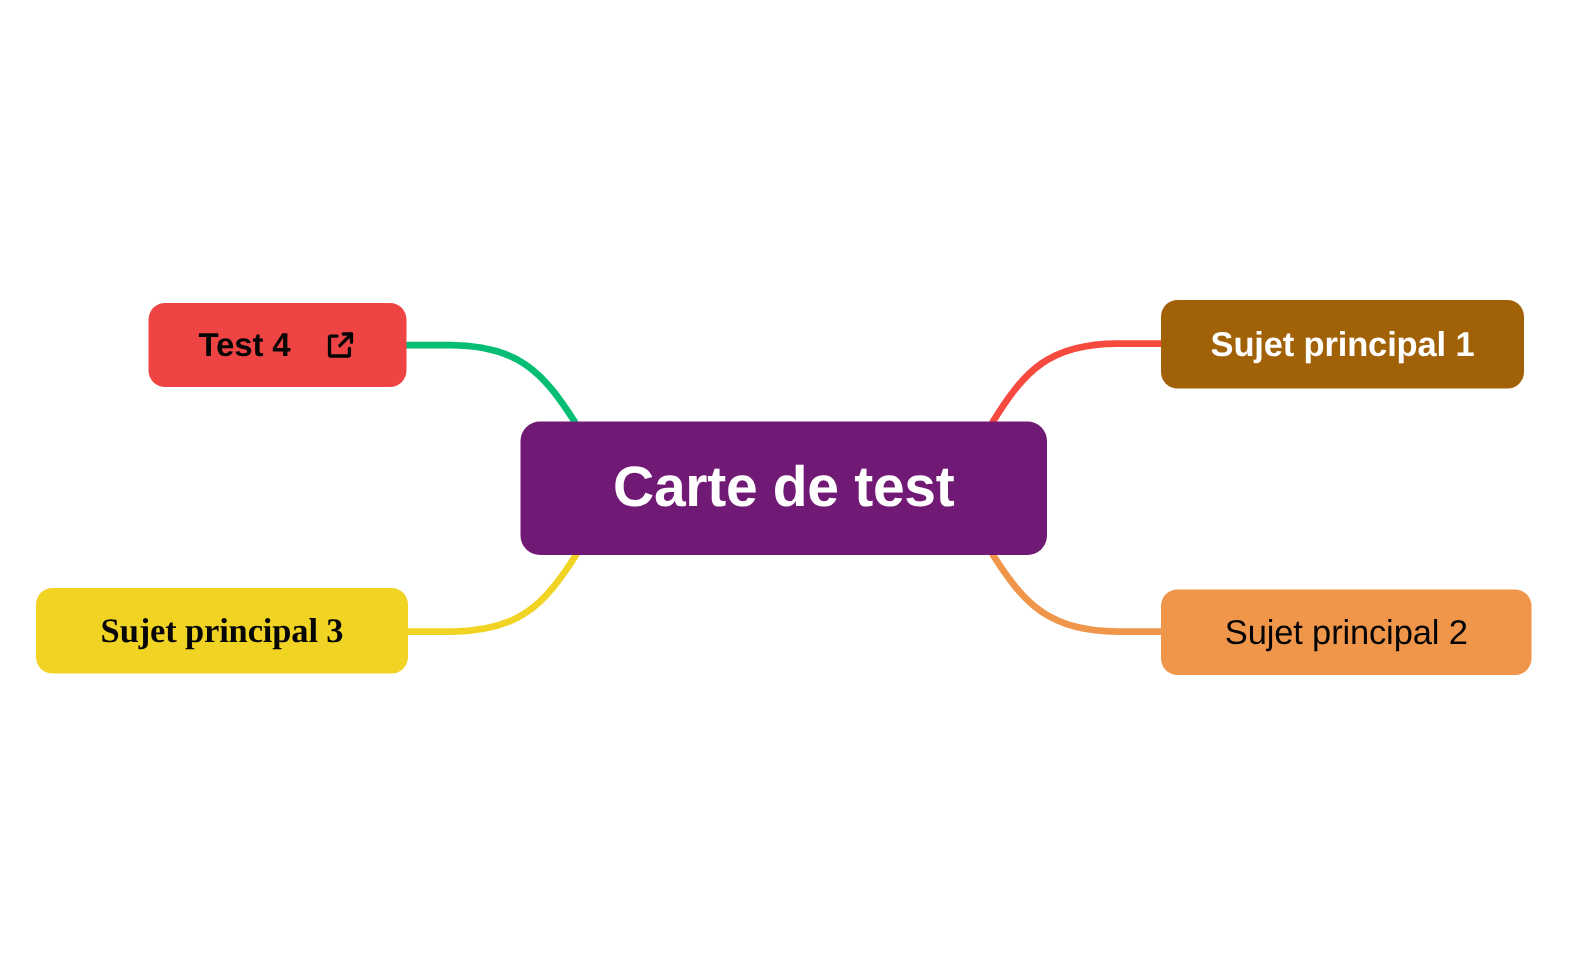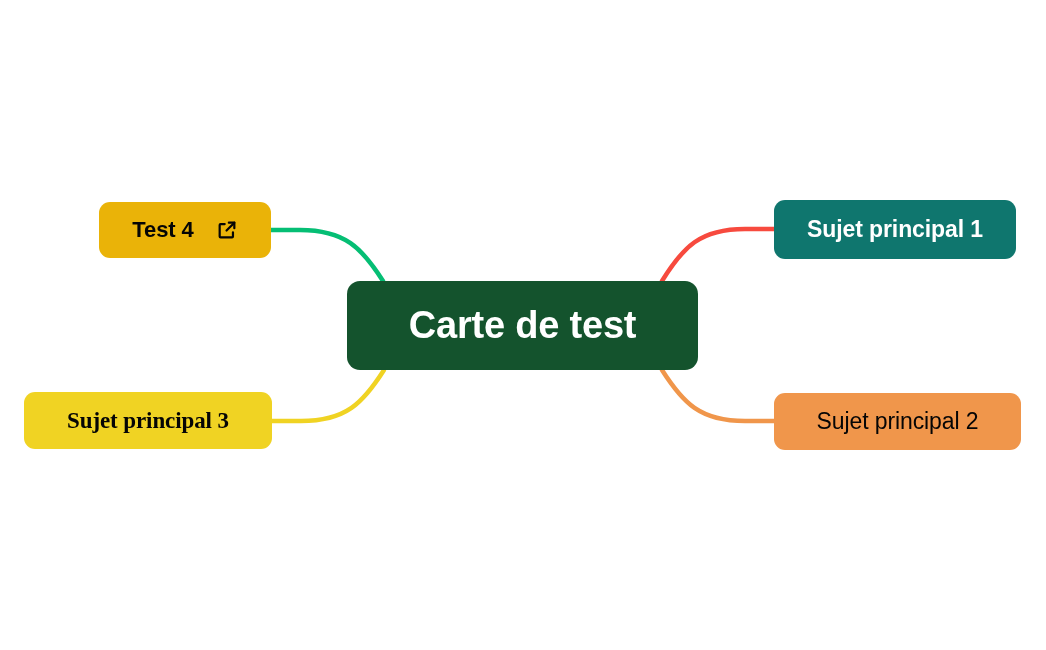--- a/index.html
+++ b/index.html
@@ -38,37 +38,37 @@
   .node-label {
     display: inline-block;
   }
 
   
   #node-root {
     left: 347px;
     top: 281px;
     width: 351px;
     height: 89px;
-    background: #14532d;
+    background: #701a75;
     border-radius: 13px;
   }
   #node-root .node-label {
     color: #ffffff;
     font-size: 38px;
     font-weight: bold;
     letter-spacing: -0.2px;
   }
 
   
   #node-green {
     left: 99px;
     top: 202px;
     width: 172px;
     height: 56px;
-    background: #eab308;
+    background: #ef4444;
     border-radius: 11px;
     padding: 0 18px;
     gap: 22px;
   }
   #node-green .node-label {
     color: #050505;
     font-size: 22px;
     font-weight: bold;
     letter-spacing: -0.1px;
   }
@@ -80,21 +80,21 @@
     height: 22px;
     flex: 0 0 auto;
   }
 
   
   #node-red {
     left: 774px;
     top: 200px;
     width: 242px;
     height: 59px;
-    background: #0f766e;
+    background: #a16207;
     border-radius: 11px;
     padding: 0 20px;
   }
   #node-red .node-label {
     color: #ffffff;
     font-size: 23px;
     font-weight: bold;
     letter-spacing: -0.1px;
   }
 

